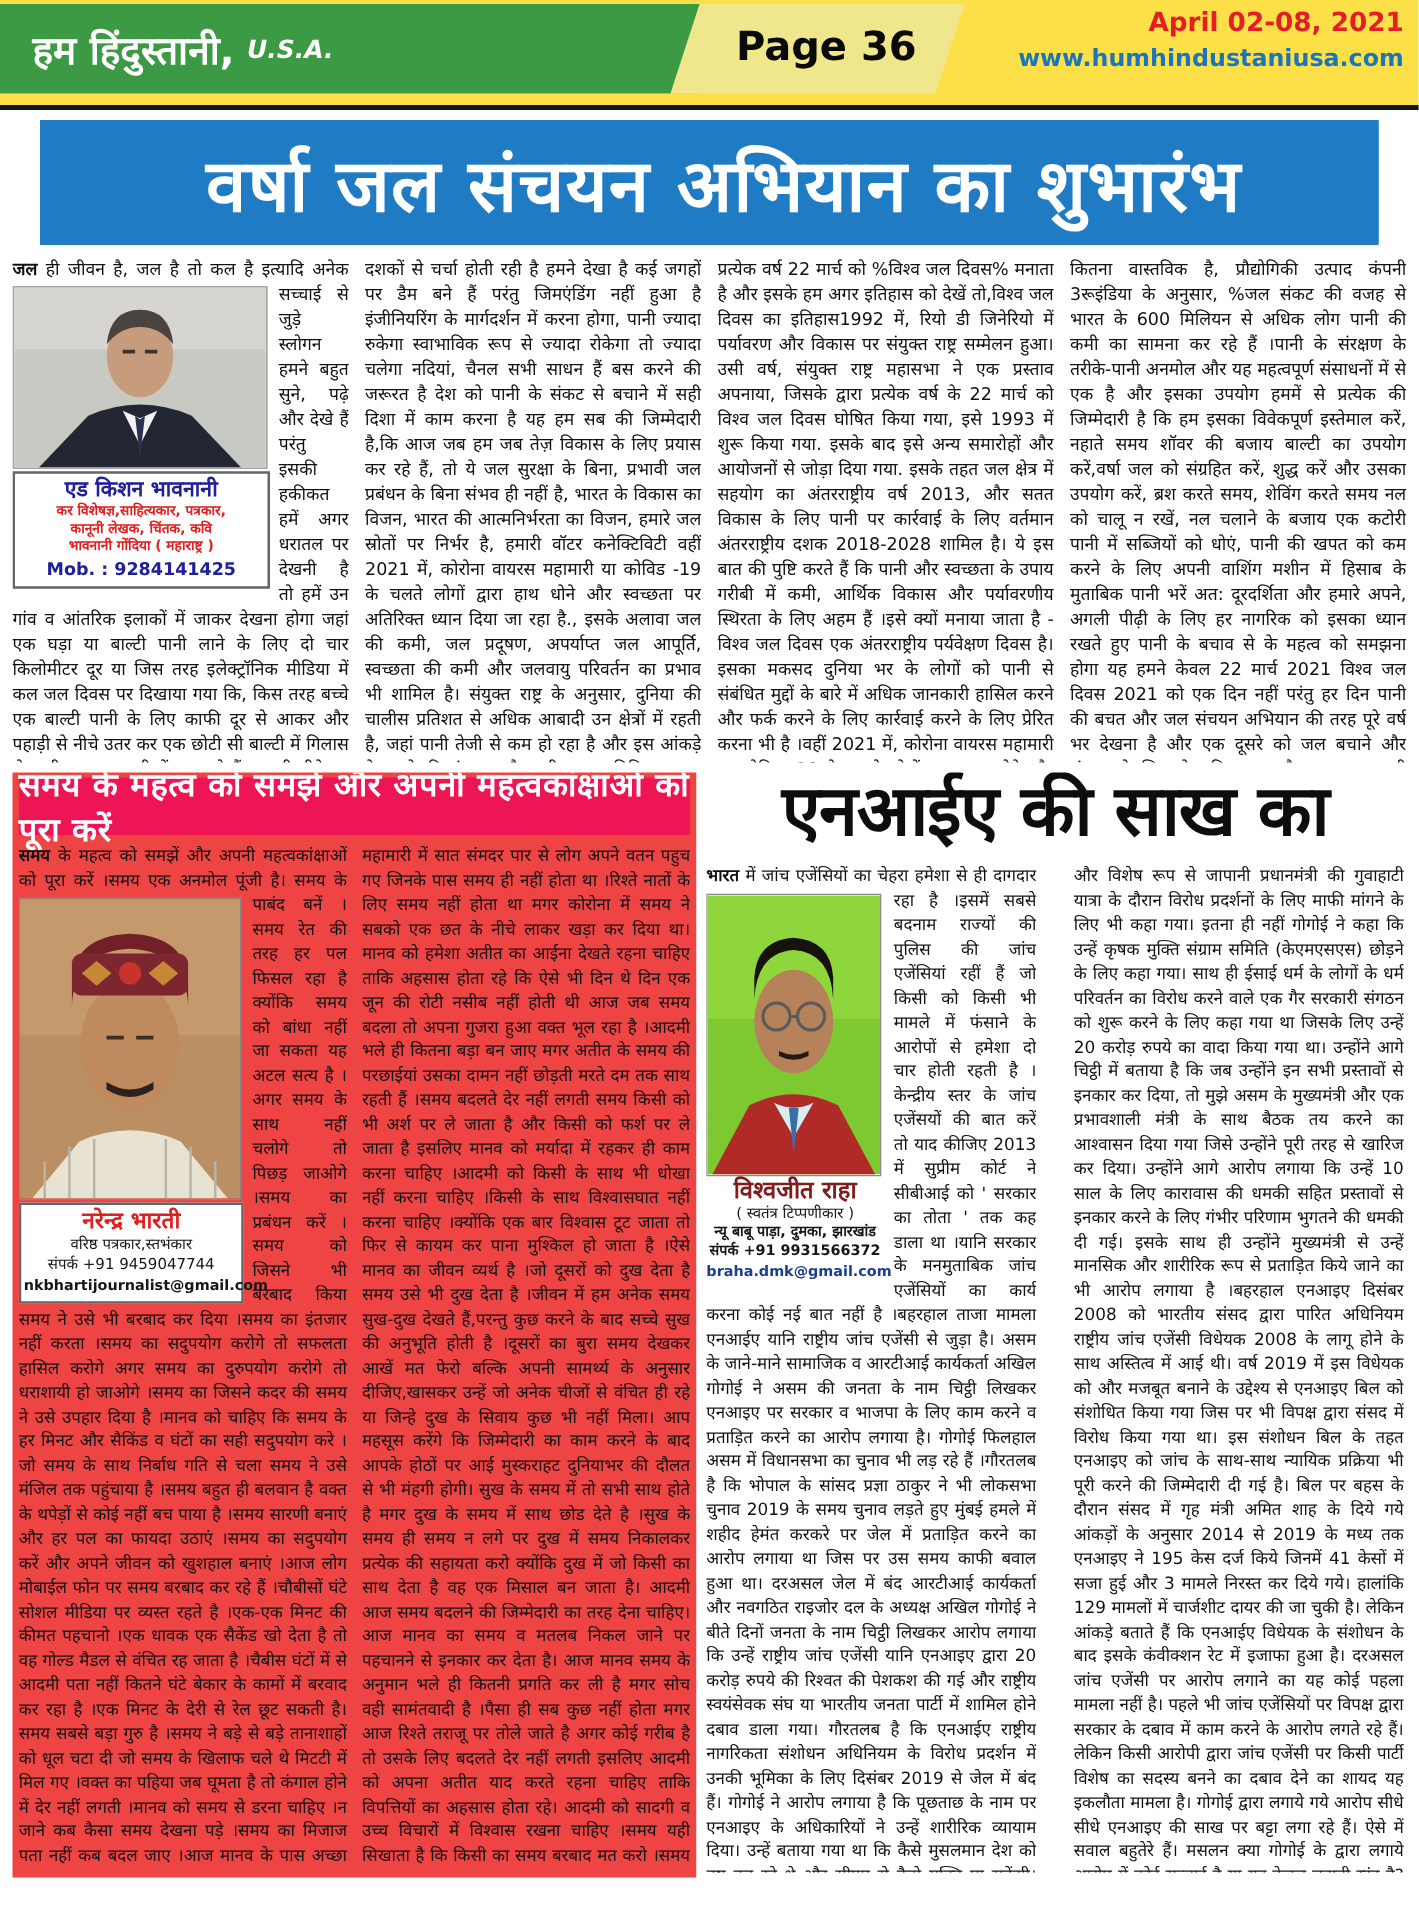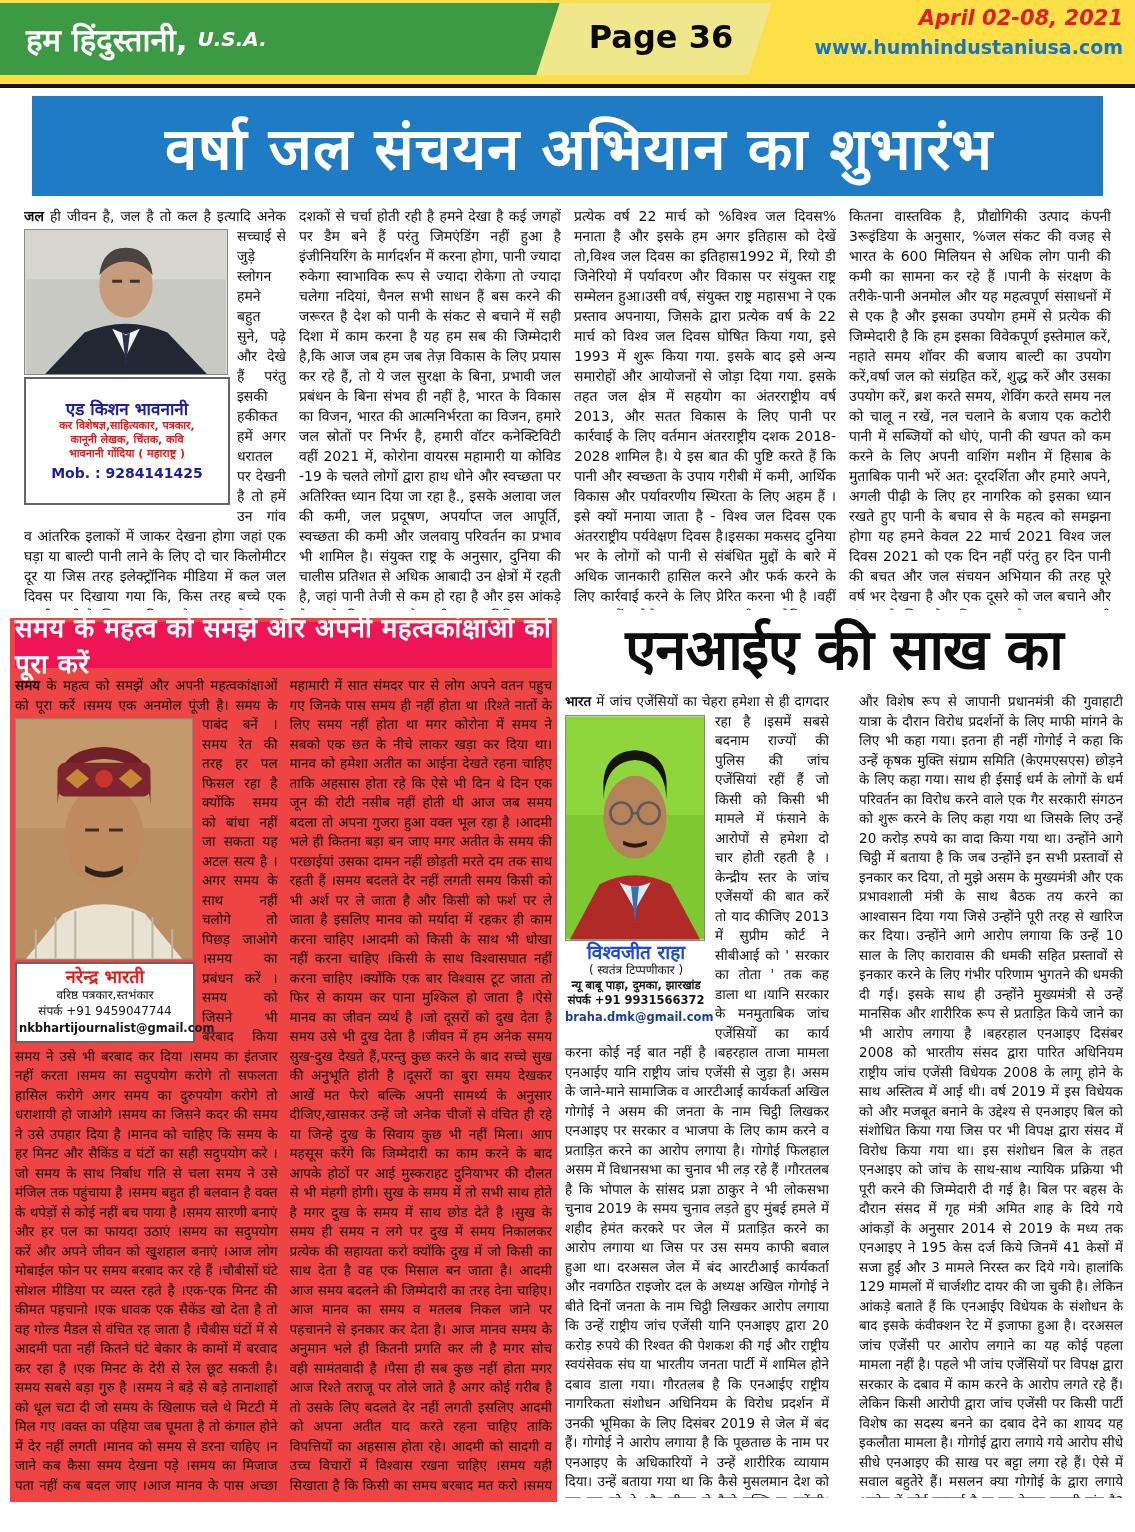--- a/index.html
+++ b/index.html
@@ -19,40 +19,40 @@
   .masthead-green .mh-suffix { font-size:20px; font-weight:bold; font-style:italic; margin-left:10px; }
   .page-tab {
     position:absolute; left:548px; top:3px; width:212px; height:72px;
     background:#F0E68C; transform:skewX(-18deg);
   }
   .page-tab-label {
     position:absolute; left:566px; top:18px; width:190px; text-align:center;
     font-size:32px; font-weight:bold; color:#0a0a0a;
   }
   .header-right { position:absolute; right:12px; top:6px; text-align:right; }
-  .header-date { color:#E31E26; font-size:21px; font-weight:bold;font-style:italic; }
+  .header-date { color:#E31E26; font-size:21px; font-weight:bold; }
   .header-url { color:#1B75BC; font-size:19px; font-weight:bold; margin-top:6px; }
   .black-rule { width:1135px; height:4px; background:#141414; }
 
   
   .main-headline {
     margin:8px 32px 0; height:100px; background:#1E7BC4; color:#ffffff;
     display:flex; align-items:center; justify-content:center;
     font-size:58px; font-weight:bold; letter-spacing:1px;padding-left:23px;
   }
 
   
-  .top-cols { display:flex; gap:13px; margin:10px 24px 0; height:404px; overflow:hidden; }
+  .top-cols { display:flex; gap:13px; margin:10px 10px 0; height:404px; overflow:hidden; }
   .top-col { width:269px; font-size:14px; line-height:20px; text-align:justify; overflow:hidden; }
   .lead-word { font-weight:bold; }
 
   .photo-box1 { float:left; width:206px; margin:3px 7px 2px 0; }
   .photo-frame { border:1px solid #888; display:block; }
   .caption-box1 {
-    border:2px solid #666; background:#fff; text-align:center; padding:20px 2px; margin-top:2px;
+    border:2px solid #666; background:#fff; text-align:center; padding:3px 2px; margin-top:2px;
   }
   .cap-name-navy { color:#20209A; font-size:17px; font-weight:bold; display:block; }
   .cap-red { color:#E02020; font-size:11px; font-weight:bold; display:block; line-height:14px; }
   .cap-mob { color:#20209A; font-size:14px; font-weight:bold; display:block; margin-top:2px; }
 
   
   .bottom-row { display:flex; gap:6px; margin:8px 10px 0; }
 
   
   .sec-left { width:552px; background:#ef4444; padding:4px 5px 6px; height:884px; overflow:hidden; }
@@ -73,21 +73,21 @@
   .sec-right { width:567px; background:#ffffff; padding:0 2px; height:884px; overflow:hidden; }
   .nia-headline {
     font-size:56px; font-weight:800; color:#0d0d0d; text-align:center; line-height:64px;
     letter-spacing:-1px; height:68px; overflow:hidden;
   }
   .sec-right-cols { display:flex; gap:30px; margin-top:6px; height:806px; overflow:hidden; }
   .sec-col-r { width:273px; font-size:13.5px; line-height:19.5px; text-align:justify; overflow:hidden; }
 
   .photo-box3 { float:left; width:142px; margin:3px 8px 2px 0; text-align:center; }
   .caption-box3 { padding:2px 0; text-align:center; }
-  .cap-name-red3 { color:#1d4ed8; font-size:19px; font-weight:bold; display:block; }
+  .cap-name-red3 { color:#7f1d1d; font-size:19px; font-weight:bold; display:block; }
   .cap-role { color:#161616; font-size:12px; display:block; line-height:16px; }
   .cap-addr { color:#161616; font-size:11.5px; font-weight:bold; display:block; line-height:15px; }
   .cap-email-blue { color:#1a3f8f; font-size:11.5px; font-weight:bold; display:block; }
 
   svg { display:block; }
 </style>
 </head>
 <body>
 
 <div class="header">

